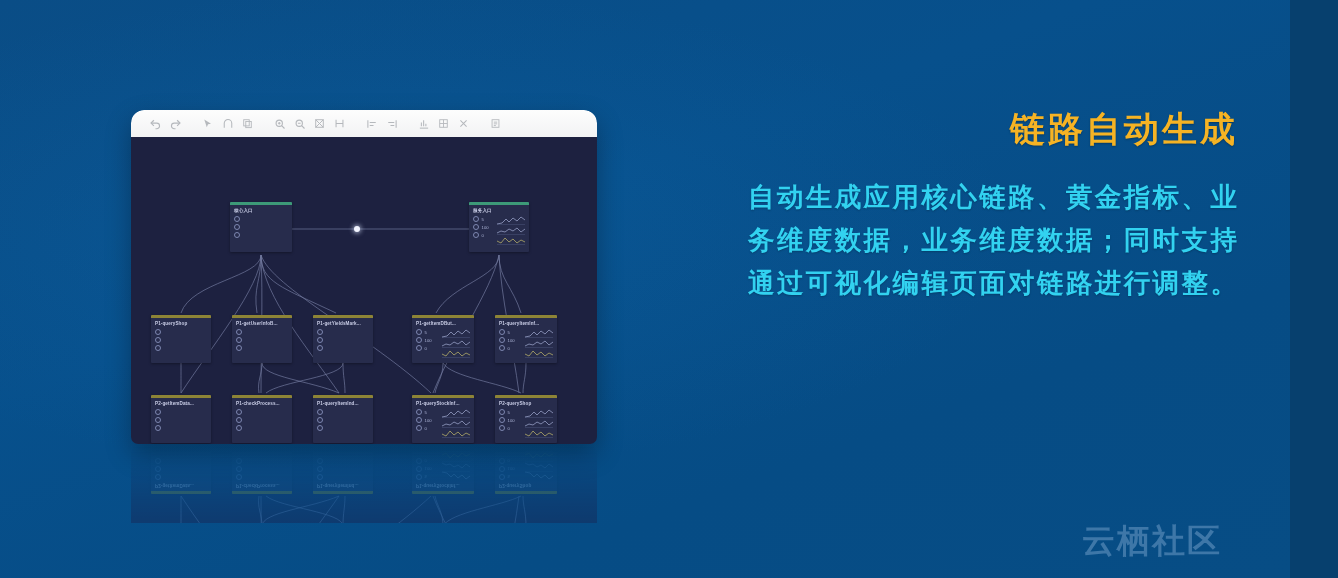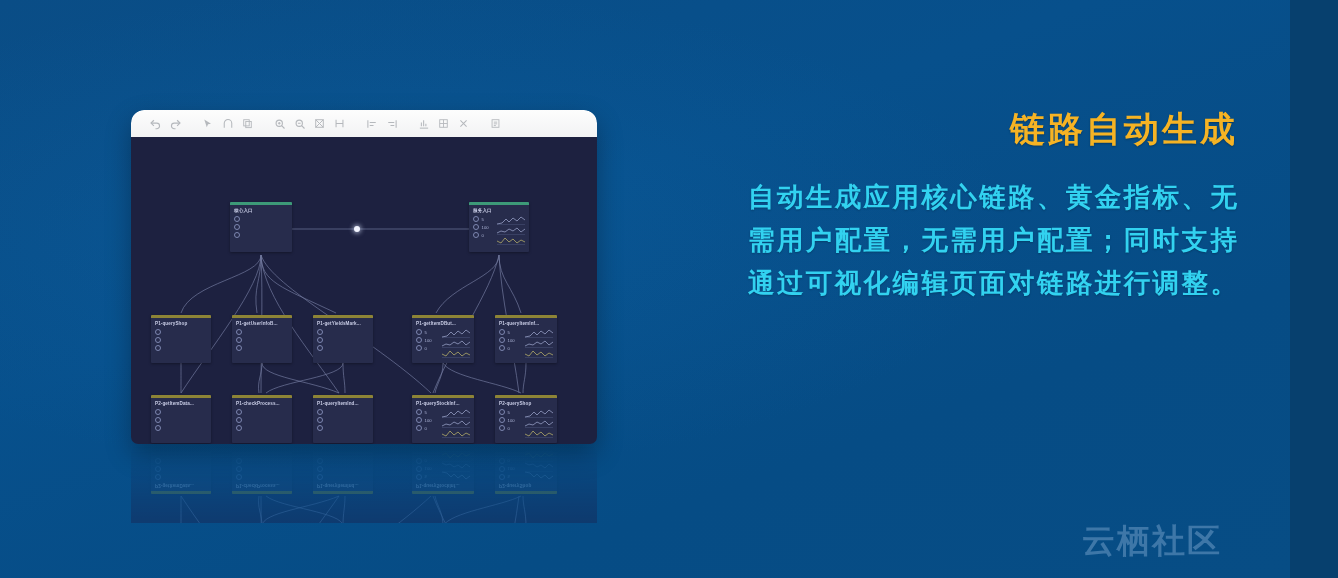--- a/index.html
+++ b/index.html
@@ -815,20 +815,20 @@
               </div>
             </div>
           </div>
         
       </div>
     </div>
   </div>
 
   <div class="panel">
     <div class="panel-title">链路自动生成</div>
-    <div class="panel-body">自动生成应用核心链路、黄金指标、无需用户配置，无需用户配置；同时支持通过可视化编辑页面对链路进行调整。</div>
+    <div class="panel-body">自动生成应用核心链路、黄金指标、业务维度数据，业务维度数据；同时支持通过可视化编辑页面对链路进行调整。</div>
   </div>
 
   <div class="watermark">
     <span class="wm-cn">云栖社区</span>
   </div>
 
 </div>
 
 </body></html>

